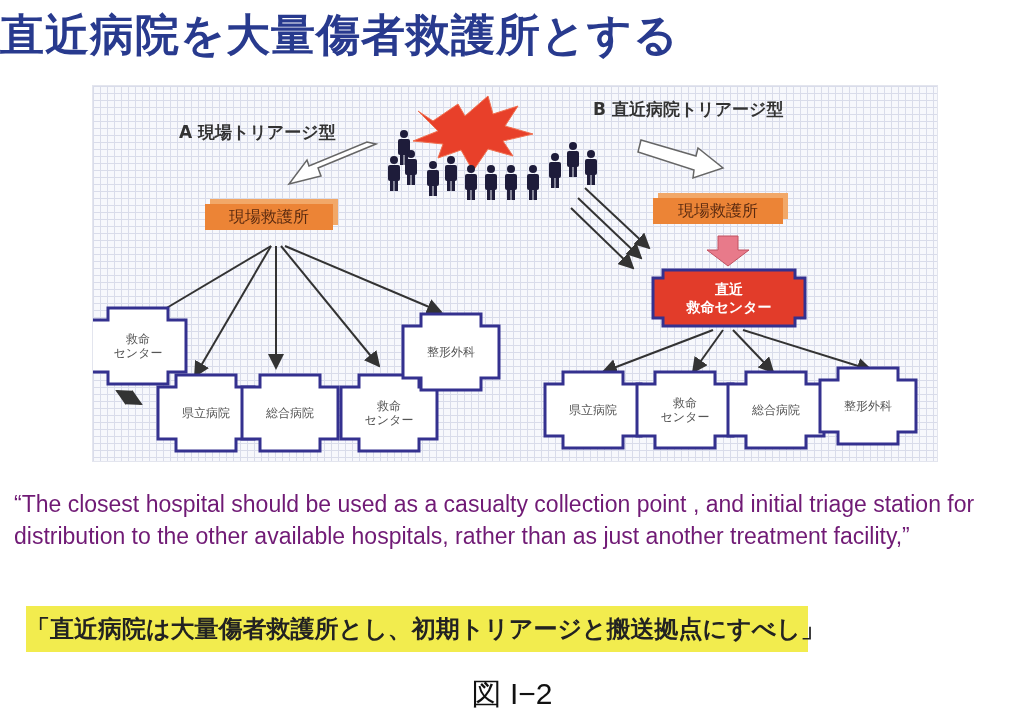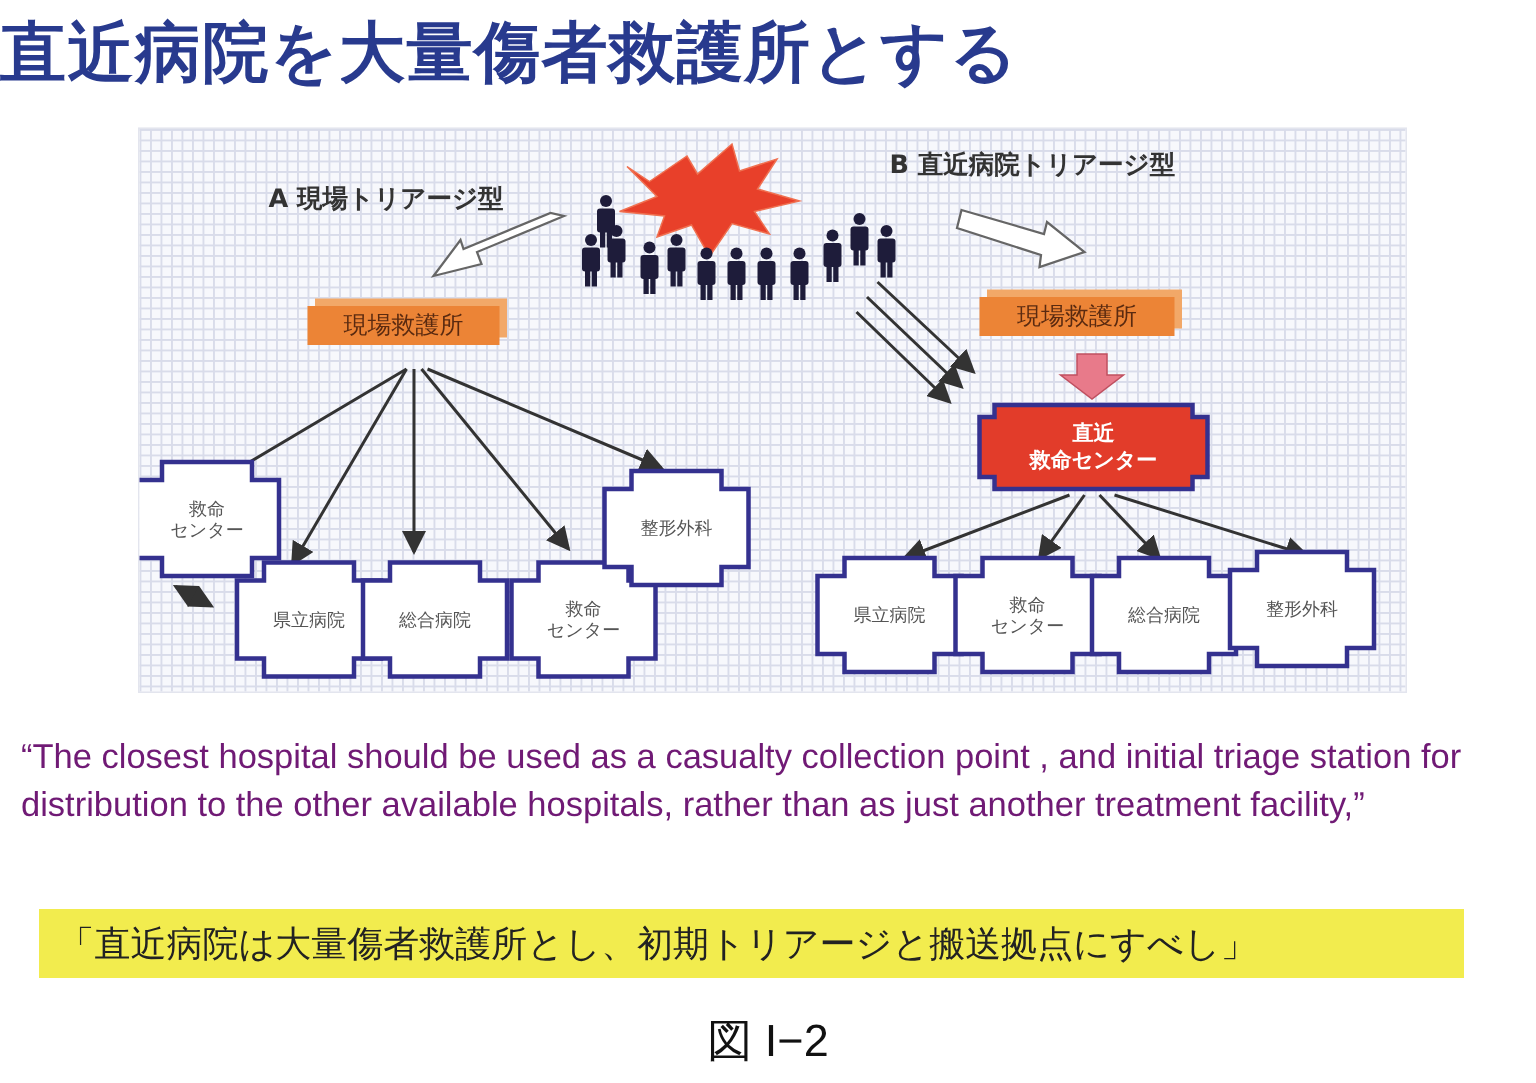--- a/index.html
+++ b/index.html
@@ -8,21 +8,21 @@
   .diagram { position:absolute; left:92px; top:85px; width:844px; height:375px;
     background-color:#f7f8fc;
     background-image: linear-gradient(#d9dcea 1px, transparent 1px), linear-gradient(90deg, #d9dcea 1px, transparent 1px);
     background-size: 7px 7px; border:1px solid #e3e5ee; }
   .diagram svg { position:absolute; left:0; top:0; }
   .lbl { position:absolute; font-size:17px; color:#333; font-weight:bold; white-space:nowrap; }
   .box3d { position:absolute; background:#ec8436; color:#5a2a10; font-size:16px; text-align:center; line-height:26px; box-shadow: 5px -5px 0 #f2a868; }
   .hosp { position:absolute; font-size:12px; color:#555; text-align:center; display:flex; align-items:center; justify-content:center; line-height:14px; }
   .hosp-red { color:#fff; font-size:14px; font-weight:bold; line-height:18px; }
   .quote { position:absolute; left:14px; top:488px; width:1000px; font-family:"Liberation Sans", sans-serif; font-size:23px; line-height:32px; color:#701a75; }
-  .hl { position:absolute; left:26px; top:606px; width:950px; height:46px; background:#f2ec4e; font-size:24px; font-weight:normal; color:#222; line-height:46px; padding-left:13px; box-sizing:border-box; white-space:nowrap; }
+  .hl { position:absolute; left:26px; top:606px; width:782px; height:46px; background:#f2ec4e; font-size:24px; font-weight:bold; color:#222; line-height:46px; padding-left:0; box-sizing:border-box; white-space:nowrap; }
   .fig { position:absolute; left:0; width:1024px; top:674px; text-align:center; font-family:Liberation Sans, sans-serif; font-size:30px; color:#111; }
 </style>
 </head>
 <body>
 
 <div class="title">直近病院を大量傷者救護所とする</div>
 
 <div class="diagram">
   <svg width="844" height="375" viewBox="0 0 844 375">
     <defs>

